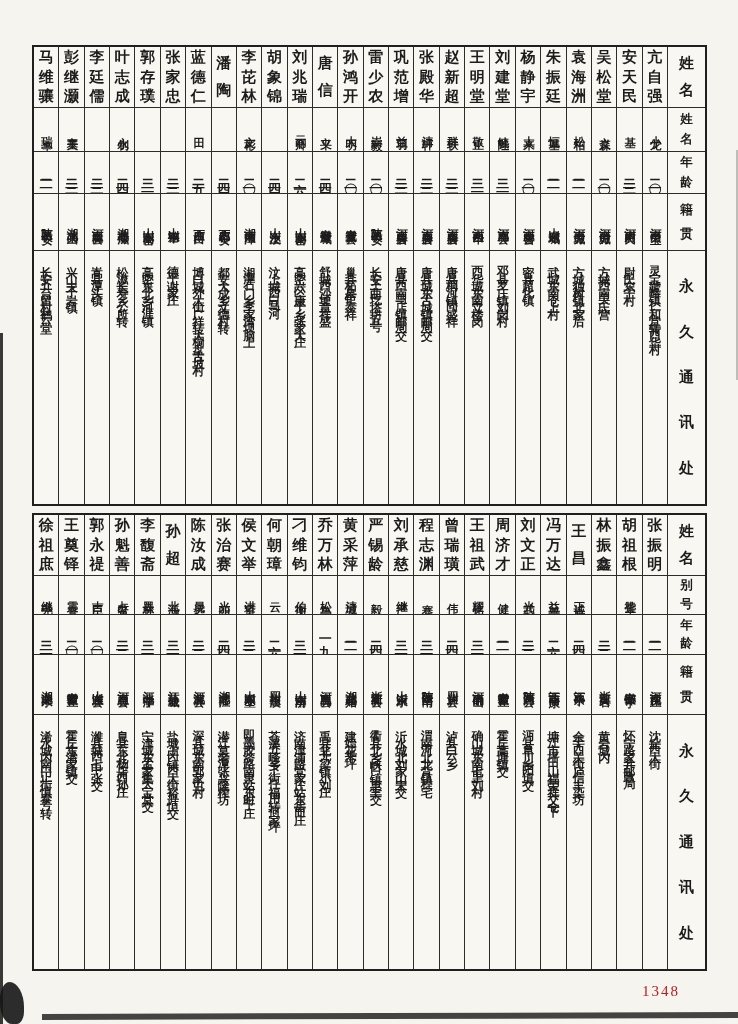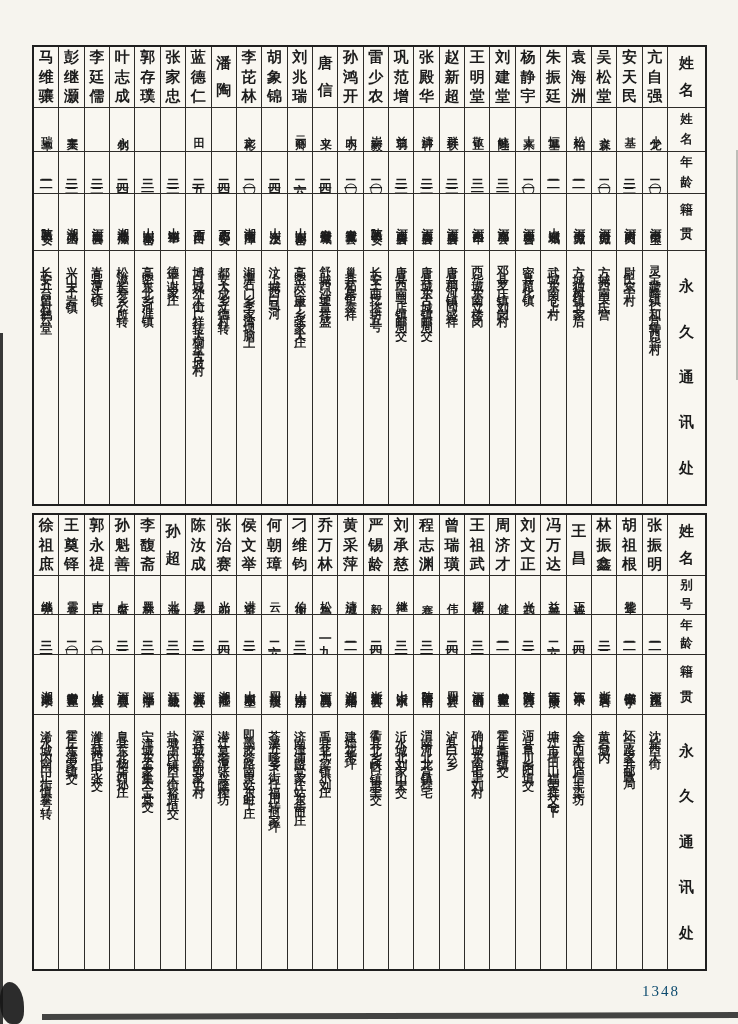--- a/index.html
+++ b/index.html
@@ -56,21 +56,21 @@
   .header-col .charstack span{font-weight:700;}
   .header-col .r-name span{font-size:15px;}
   .header-col .r-alias span{font-size:12.5px;}
   .header-col .r-age span{font-size:12.5px;}
   .header-col .r-native span{font-size:13px;}
   .header-col .r-addr{padding-top:0;align-items:stretch;}
   .header-col .r-addr .charstack span{font-size:15px;}
   
   .page-number{
     position:absolute;top:983px;right:58px;
-    font-size:15px;letter-spacing:2px;color:#0c4a6e;
+    font-size:15px;letter-spacing:2px;color:#b91c1c;
     font-family:"Liberation Serif","DejaVu Serif",serif;
   }
   
   .artifact{position:absolute;background:#161616;pointer-events:none;}
   .art-left-line{left:0;top:333px;width:3px;height:691px;opacity:.85;}
   .art-bottom-line{left:42px;top:1013px;width:696px;height:6px;opacity:.8;transform:skewY(-0.15deg);}
   .art-corner-blob{left:0;top:982px;width:24px;height:42px;border-radius:40% 60% 30% 50%;opacity:.9;}
   .art-right-smudge{right:0;top:150px;width:2px;height:230px;opacity:.25;}
 </style>
 </head>

